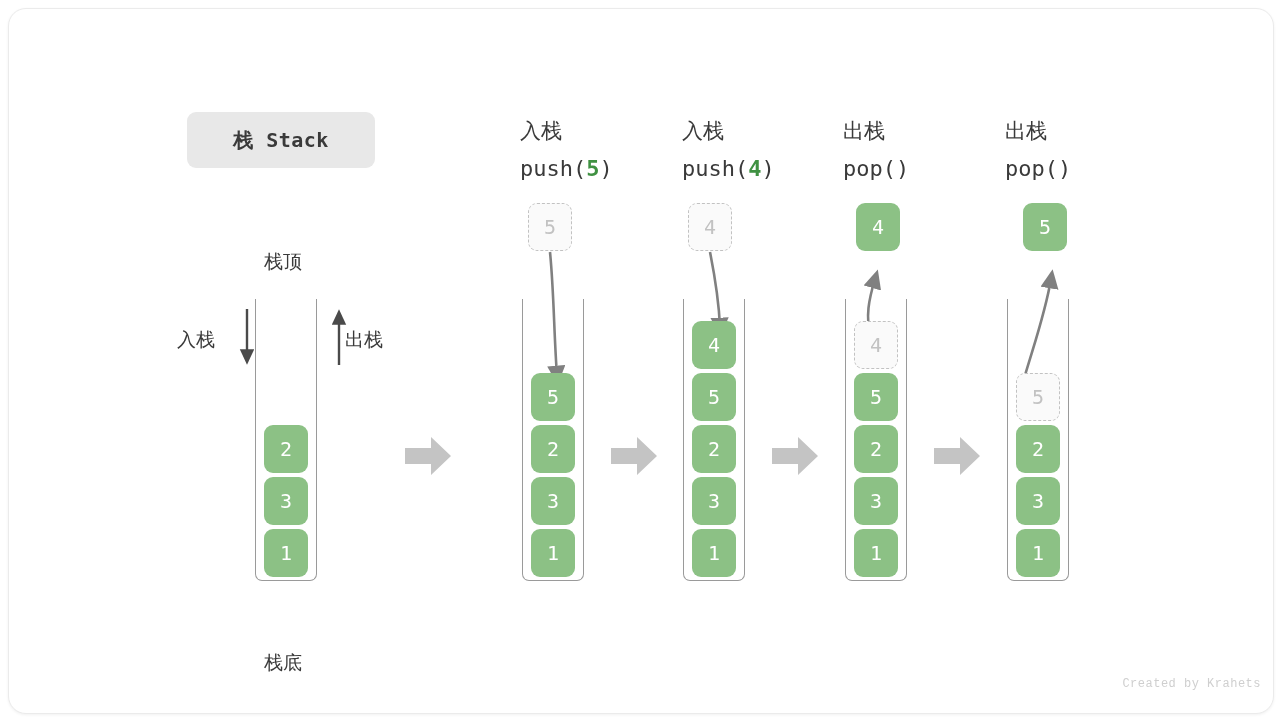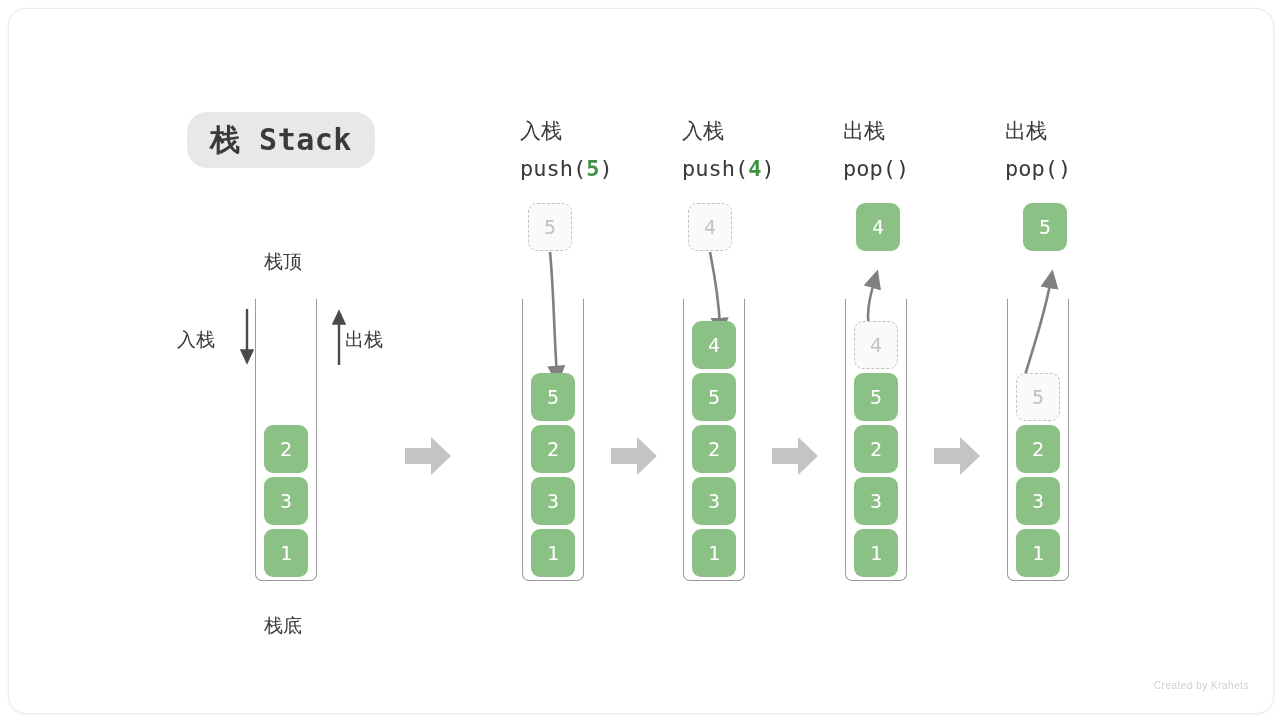--- a/index.html
+++ b/index.html
@@ -30,26 +30,26 @@
   }
 
   
   #title-badge {
     position: absolute;
     left: 178px;
     top: 103px;
     width: 188px;
     height: 56px;
     background: #e8e8e8;
-    border-radius: 20px;
+    border-radius: 9px;
     display: flex;
     align-items: center;
     justify-content: center;
     font-family: "DejaVu Sans Mono", "Liberation Mono", monospace;
-    font-size: 30px;
+    font-size: 20px;
     font-weight: bold;
     color: #3a3a3a;
     letter-spacing: 0.5px;
   }
 
   
   .cn-label {
     position: absolute;
     font-family: "DejaVu Sans", "Liberation Sans", sans-serif;
     font-size: 19px;
@@ -123,24 +123,24 @@
   
   .motion-arrow {
     position: absolute;
     overflow: visible;
     pointer-events: none;
   }
 
   
   #credit {
     position: absolute;
-    right: 24px;
+    right: 12px;
     bottom: 22px;
-    font-family: Liberation Sans, sans-serif;
-    font-size: 10px;
+    font-family: Liberation Mono, monospace;
+    font-size: 12px;
     color: #cfcfcf;
     letter-spacing: 0.5px;
   }
 </style>
 </head>
 <body>
 
 <div id="card">
   <div id="stage">
 
@@ -165,21 +165,21 @@
 
     <div class="cn-label" style="left:336px; top:318px;">出栈</div>
 
     <div class="stack-col">
       <div class="container-u" style="left:246px; top:290px;"></div>
       <div class="cell solid" style="left:255px; top:416px;">2</div>
       <div class="cell solid" style="left:255px; top:468px;">3</div>
       <div class="cell solid" style="left:255px; top:520px;">1</div>
     </div>
 
-    <div class="cn-label" style="left:255px; top:604px;">栈底</div>
+    <div class="cn-label" style="left:255px; top:641px;">栈底</div>
 
     <svg class="block-arrow" style="left:396px; top:426px;" viewBox="0 0 46 42">
       <path d="M0,13 L26,13 L26,2 L46,21 L26,40 L26,29 L0,29 z" fill="#c4c4c4"></path>
     </svg>
 
     <div class="op-title" style="left:511px; top:103px;">
       <span class="cn">入栈</span><br>
       <span>push(</span><span class="arg">5</span><span>)</span>
     </div>
 

